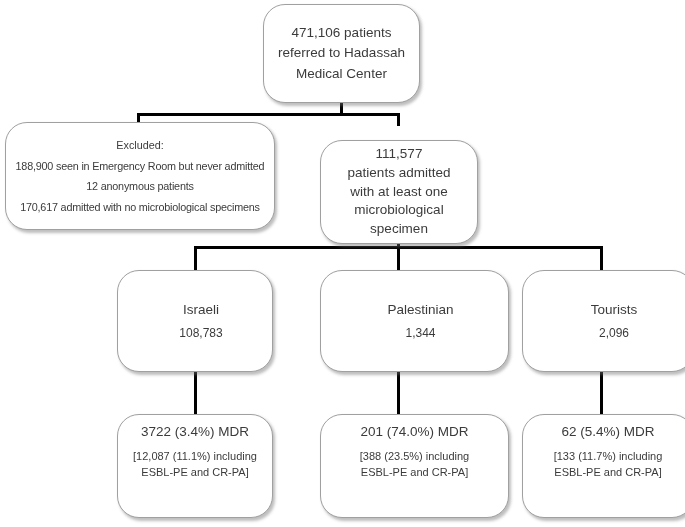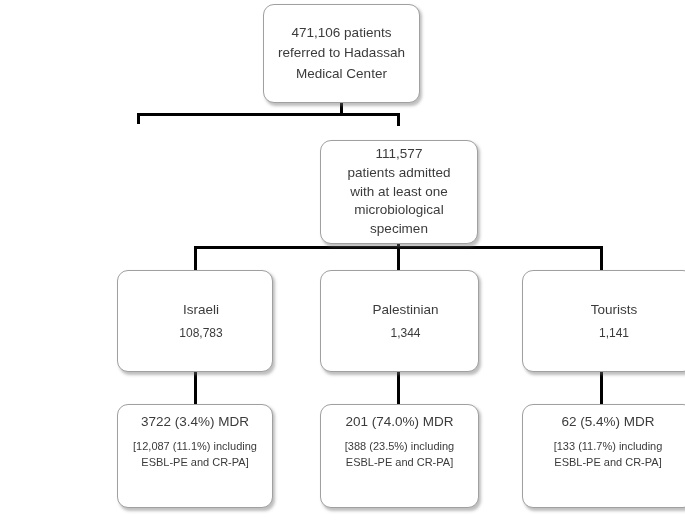--- a/index.html
+++ b/index.html
@@ -13,41 +13,41 @@
     width: 685px;
     height: 527px;
     background: var(--bg, #ffffff);
     overflow: hidden;
   }
   .box {
     position: absolute;
     box-sizing: border-box;
     background: #ffffff;
     border: 1.5px solid var(--border, #a0a0a0);
-    border-radius: 11px;
+    border-radius: 22px;
     box-shadow: 2px 2.5px 3px rgba(110,110,110,0.45);
     display: flex;
     flex-direction: column;
     align-items: center;
     justify-content: center;
     text-align: center;
     color: var(--ink, #3b3b3b);
   }
   .pre { white-space: pre-line; }
   .lg { font-size: 13.5px; line-height: 1.5; }
   .box-referred   { left: 263px; top: 4px;   width: 157px; height: 99px; }
   .box-excluded   { left: 5px;   top: 122px; width: 270px; height: 108px; }
   .box-excluded .title { font-size: 10.8px; line-height: 1.9; }
   .box-excluded .items { font-size: 10.8px; line-height: 1.9; letter-spacing: -0.2px; }
   .box-admitted   { left: 320px; top: 140px; width: 158px; height: 104px; }
   .box-admitted .lg { line-height: 1.38; }
   .grp-r3 { top: 270px; height: 102px; padding-left: 12px; }
-  .grp-r4 { top: 404px; height: 104px; padding-bottom: 28px; }
+  .grp-r4 { top: 414px; height: 104px; padding-bottom: 28px; }
   .col-0 { left: 117px; width: 156px; }
-  .col-1 { left: 320px; width: 159px; }
+  .col-1 { left: 320px; width: 189px; }
   .col-2 { left: 522px; width: 172px; }
   .grp-label { font-size: 13.5px; }
   .grp-count { font-size: 12px; margin-top: 9px; }
   .mdr-line  { font-size: 13.5px; }
   .mdr-detail{ font-size: 11px; line-height: 1.45; margin-top: 10px; }
   .line {
     position: absolute;
     background: var(--line, #000000);
   }
 </style>
@@ -67,40 +67,46 @@
   <div class="line" style="left:194px; top:371px; width:3px;  height:44px;"></div>
   <div class="line" style="left:397px; top:371px; width:3px;  height:44px;"></div>
   <div class="line" style="left:600px; top:371px; width:3px;  height:44px;"></div>
 
   <div class="box box-referred">
     <div class="lg pre">471,106 patients
 referred to Hadassah
 Medical Center</div>
   </div>
 
+  <div class="box box-excluded">
+    <div class="title">Excluded:</div>
+    <div class="items pre">188,900 seen in Emergency Room but never admitted
+12 anonymous patients
+170,617 admitted with no microbiological specimens</div>
+  </div>
 
   <div class="box box-admitted">
     <div class="lg pre">111,577
 patients admitted
 with at least one
 microbiological
 specimen</div>
   </div>
 
   <div class="box grp-r3 col-0">
     <div class="grp-label">Israeli</div>
     <div class="grp-count">108,783</div>
   </div>
   <div class="box grp-r3 col-1">
     <div class="grp-label">Palestinian</div>
     <div class="grp-count">1,344</div>
   </div>
   <div class="box grp-r3 col-2">
     <div class="grp-label">Tourists</div>
-    <div class="grp-count">1,141</div>
+    <div class="grp-count">2,096</div>
   </div>
 
   <div class="box grp-r4 col-0">
     <div class="mdr-line">3722 (3.4%) MDR</div>
     <div class="mdr-detail pre">[12,087 (11.1%) including
 ESBL-PE and CR-PA]</div>
   </div>
   <div class="box grp-r4 col-1">
     <div class="mdr-line">201 (74.0%) MDR</div>
     <div class="mdr-detail pre">[388 (23.5%) including

